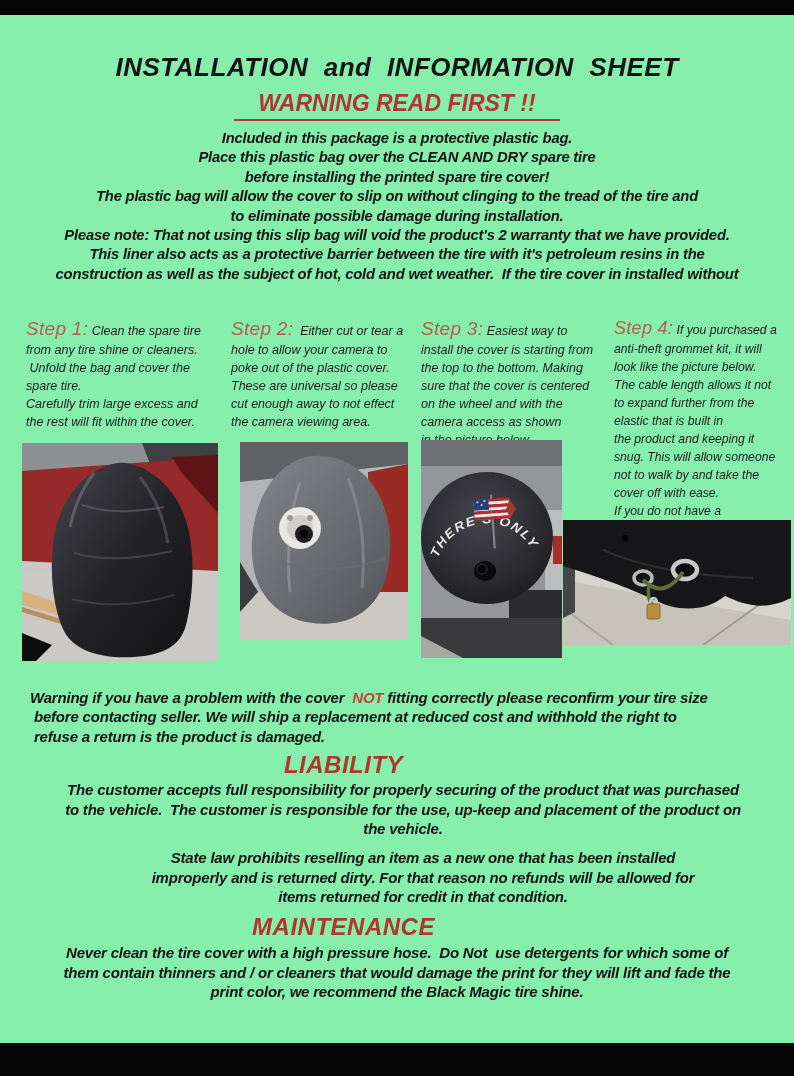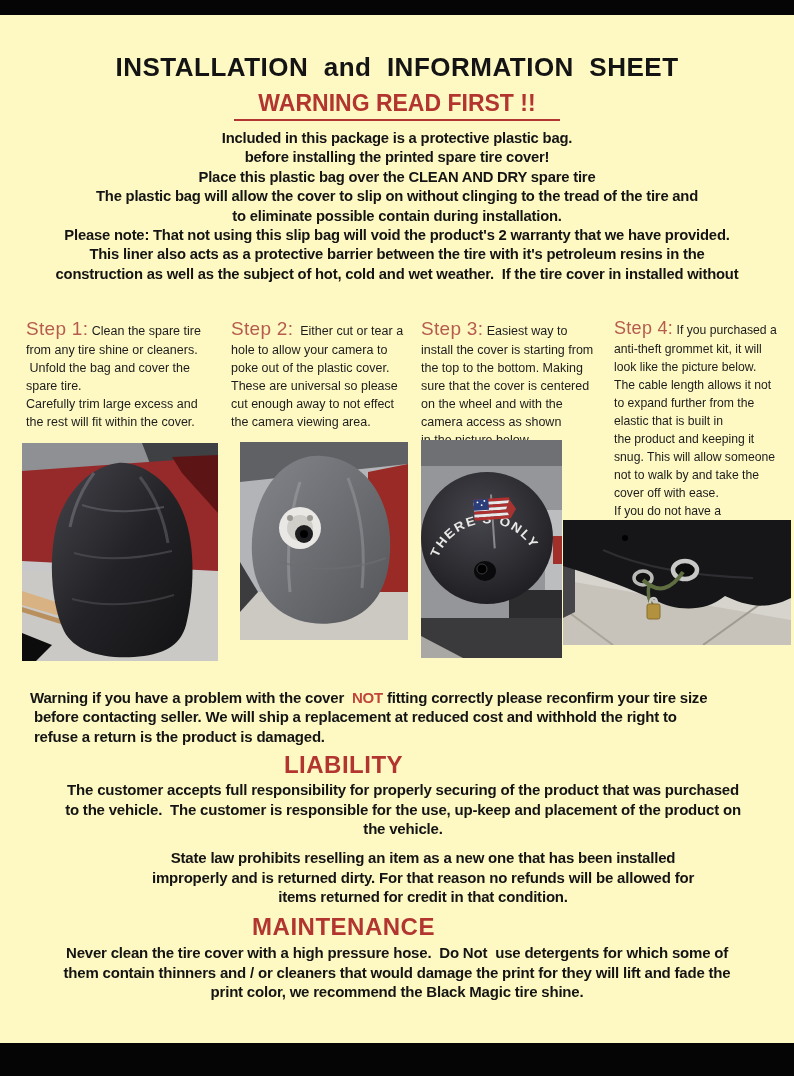--- a/index.html
+++ b/index.html
@@ -3,22 +3,23 @@
 <meta charset="utf-8">
 <style>
   :root{
     --red:#b23530;
     --step-red:#b65c4e;
     --not-red:#c2453a;
   }
   html,body{margin:0;padding:0;background:#000;}
   .page{
     position:relative;width:794px;height:1076px;margin:0 auto;
-    background:#fef9c3;overflow:hidden;color:#141414;
+    background:#86efac;overflow:hidden;color:#141414;
     font-family:"Liberation Sans",sans-serif;
+    font-style:italic;
   }
   .bar{position:absolute;left:0;width:794px;background:#050505;}
   .bar-top{top:0;height:15px;}
   .bar-bottom{top:1043px;height:33px;}
 
   .title{
     position:absolute;top:52px;left:0;width:794px;text-align:center;
     font-size:26px;font-weight:bold;letter-spacing:.5px;white-space:pre;
   }
   .warn-head{position:absolute;top:90px;left:0;width:794px;text-align:center;}
@@ -79,24 +80,24 @@
   <div class="bar bar-bottom"></div>
 
   <div class="title">INSTALLATION  and  INFORMATION  SHEET</div>
 
   <div class="warn-head">
     <span>WARNING READ FIRST !!</span>
   </div>
 
   <div class="intro">
     <div>Included in this package is a protective plastic bag.</div>
+    <div>Place this plastic bag over the CLEAN AND DRY spare tire</div>
     <div>before installing the printed spare tire cover!</div>
-    <div>Place this plastic bag over the CLEAN AND DRY spare tire</div>
     <div>The plastic bag will allow the cover to slip on without clinging to the tread of the tire and</div>
-    <div>to eliminate possible contain during installation.</div>
+    <div>to eliminate possible damage during installation.</div>
     <div>Please note: That not using this slip bag will void the product's 2 warranty that we have provided.</div>
     <div>This liner also acts as a protective barrier between the tire with it's petroleum resins in the</div>
     <div>construction as well as the subject of hot, cold and wet weather.  If the tire cover in installed without</div>
   </div>
 
   <div class="step" id="step1">
     <span class="step-label">Step 1:</span><span class="step-text"> Clean the spare tire
 from any tire shine or cleaners.
  Unfold the bag and cover the
 spare tire.

